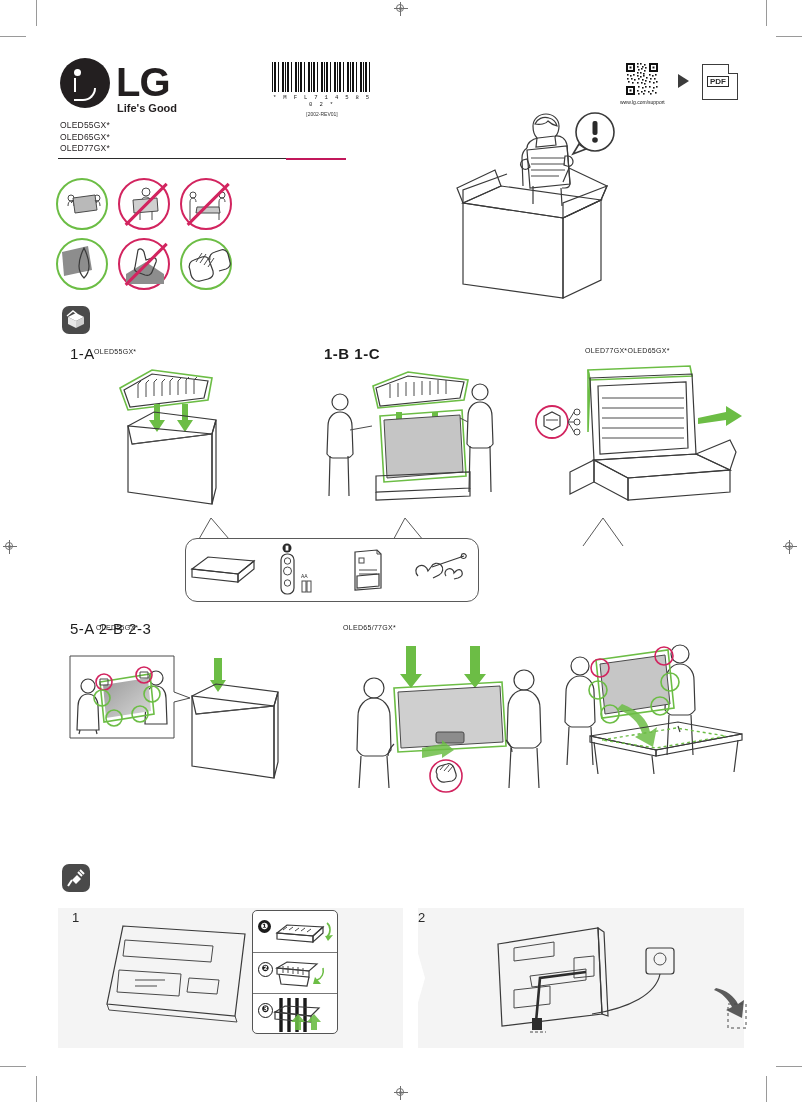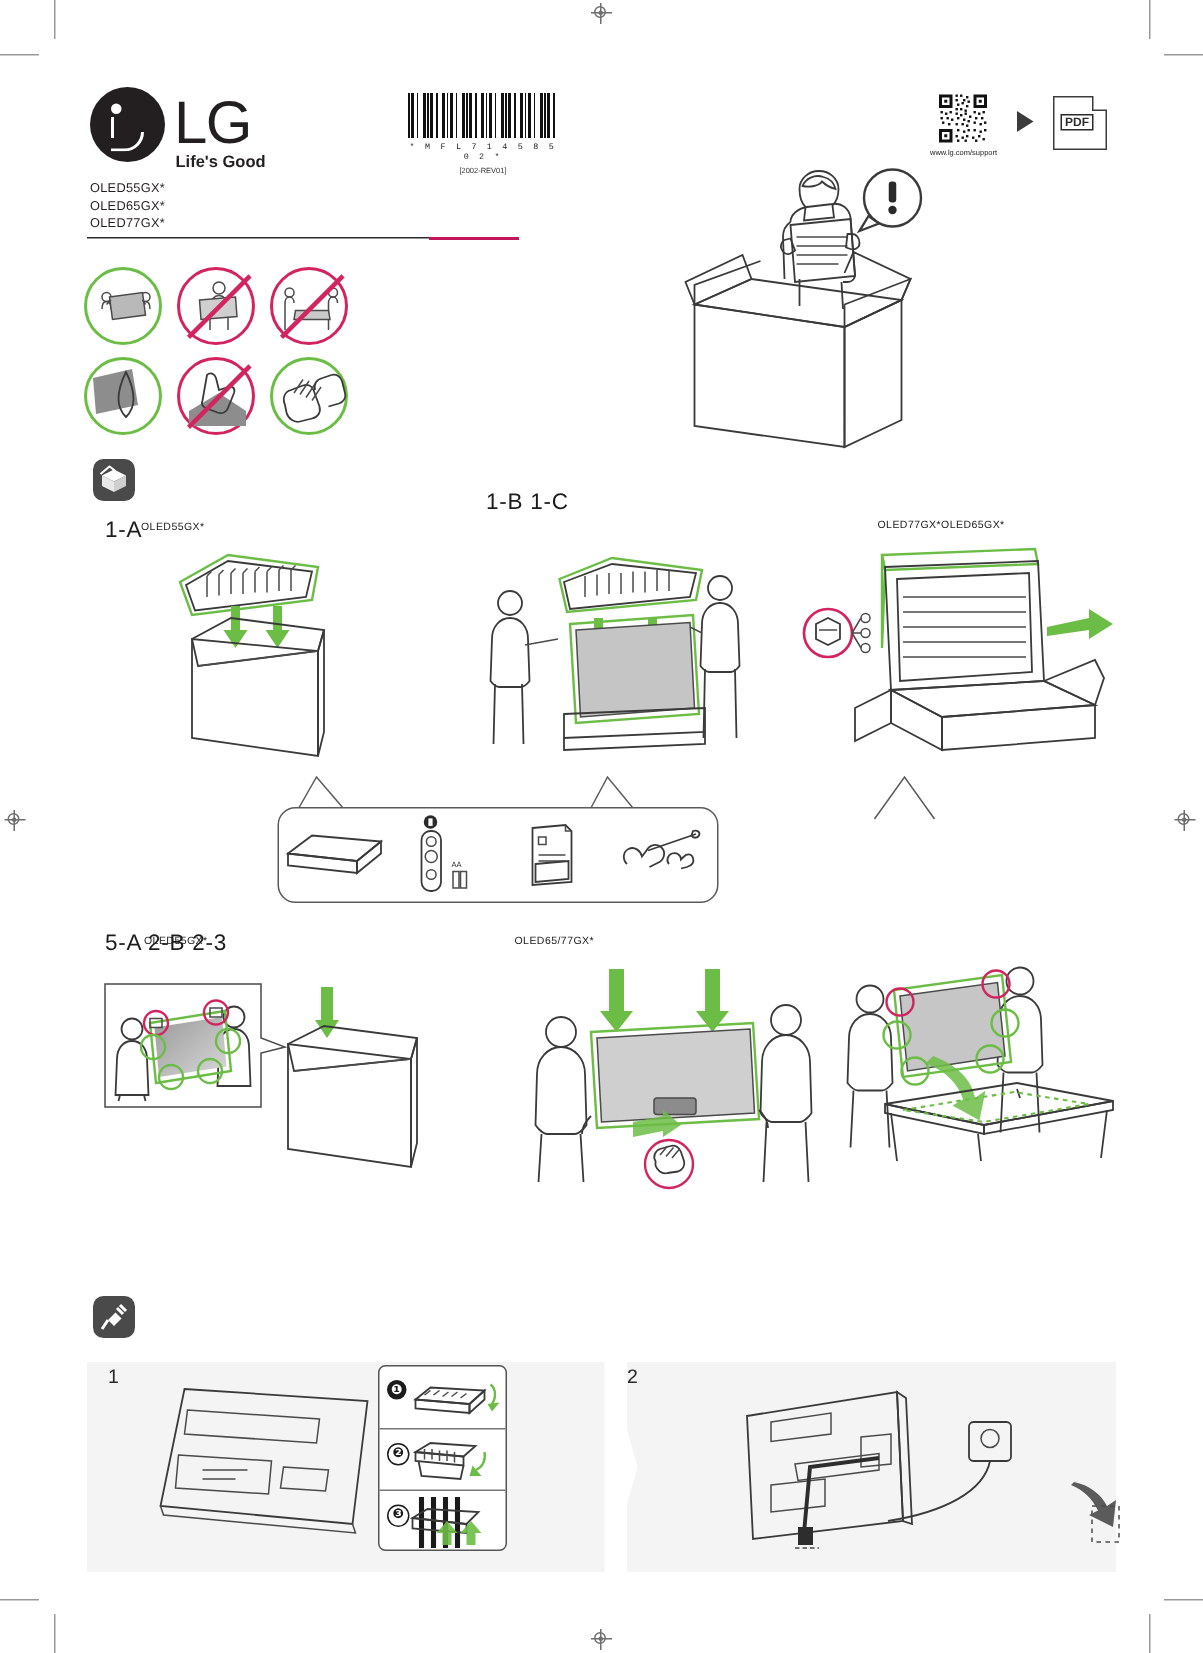--- a/index.html
+++ b/index.html
@@ -22,21 +22,21 @@
   
   .lg-logo{position:absolute;left:60px;top:58px;width:160px;height:56px;}
   .lg-circle{position:absolute;left:0;top:0;width:50px;height:50px;border-radius:50%;
       background:#231f20;}
   .lg-circle .face{position:absolute;left:9px;top:8px;width:31px;height:34px;}
   .lg-circle .eye{position:absolute;left:5px;top:3px;width:7px;height:7px;border-radius:50%;
       background:#fff;}
   .lg-circle .nose{position:absolute;left:5px;top:12px;width:2px;height:14px;background:#fff;}
   .lg-circle .mouth{position:absolute;left:5px;top:22px;width:20px;height:11px;
       border:2px solid #fff;border-top:none;border-left:none;border-radius:0 0 14px 0;}
-  .lg-word{position:absolute;left:56px;top:2px;font-size:40px;font-weight:normal;letter-spacing:-1px;
+  .lg-word{position:absolute;left:56px;top:2px;font-size:40px;font-weight:bold;letter-spacing:-1px;
       color:#231f20;line-height:44px;}
   .lg-tag{position:absolute;left:57px;top:44px;font-size:11px;font-weight:bold;color:#231f20;}
 
   .models{position:absolute;left:60px;top:120px;font-size:8.5px;line-height:11.5px;color:#231f20;letter-spacing:.2px;}
   .rule{position:absolute;left:58px;top:158px;width:288px;height:1px;background:#2b2b2b;}
   .rule-accent{position:absolute;left:286px;top:158px;width:60px;height:1.6px;background:#c2185b;}
 
   
   .barcode-wrap{position:absolute;left:272px;top:62px;width:100px;text-align:center;}
   .barcode{height:30px;width:100%;
@@ -333,21 +333,21 @@
       <path d="M2 7 L10 3 L18 7 L10 11 Z" fill="#fff"></path>
       <path d="M2 7 L2 14 L10 18 L10 11 Z" fill="#e8e8e8"></path>
       <path d="M18 7 L18 14 L10 18 L10 11 Z" fill="#cfcfcf"></path>
       <path d="M1 6 L7 1 L11 4" stroke="#fff" stroke-width="1.4" fill="none"></path>
     </svg>
   </div>
 
   <div class="step-lbl" style="left:58px;top:345px;">1-A</div>
   <div class="model-lbl" style="left:94px;top:348px;">OLED55GX*</div>
 
-  <div class="step-lbl" style="left:312px;top:326px;">1-B 1-C</div>
+  <div class="step-lbl" style="left:312px;top:345px;font-weight:bold;">1-B 1-C</div>
 
   <div class="model-lbl" style="left:585px;top:347px;">OLED77GX*OLED65GX*</div>
 
   <div style="position:absolute;left:112px;top:360px;width:120px;height:150px;">
     <svg width="120" height="150" viewBox="0 0 120 150">
       <path class="grn" d="M8 28 L40 10 L100 18 L96 40 L16 50 Z"></path>
       <path class="ln2" d="M12 30 L40 14 L96 21 L92 38 L18 47 Z" fill="#fff"></path>
       <g class="ln">
         <path d="M26 24v14M34 23v14M42 22v14M50 22v14M58 21v14M66 21v14M74 20v14M82 20v14"></path>
         <path d="M26 24l3-3M34 23l3-3M42 22l3-3M50 22l3-3M58 21l3-3M66 21l3-3M74 20l3-3M82 20l3-3"></path>

